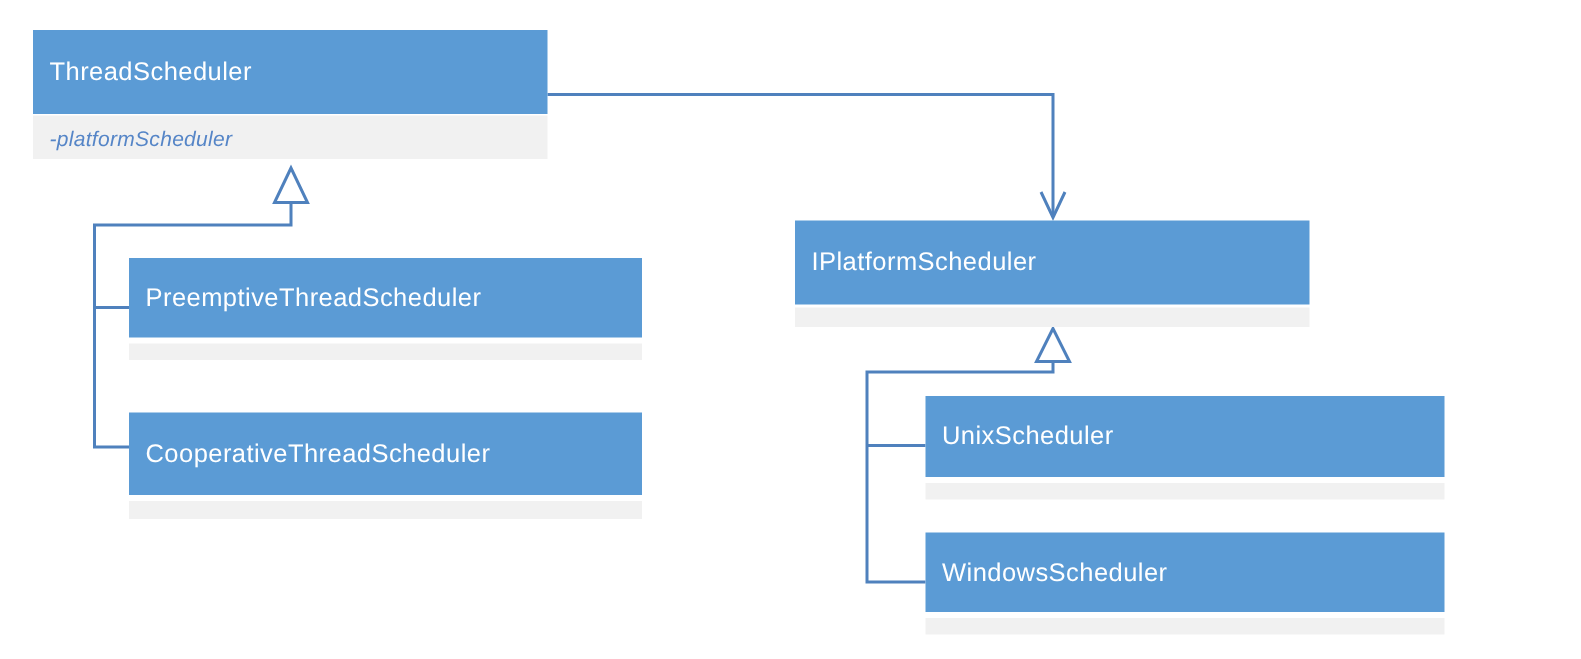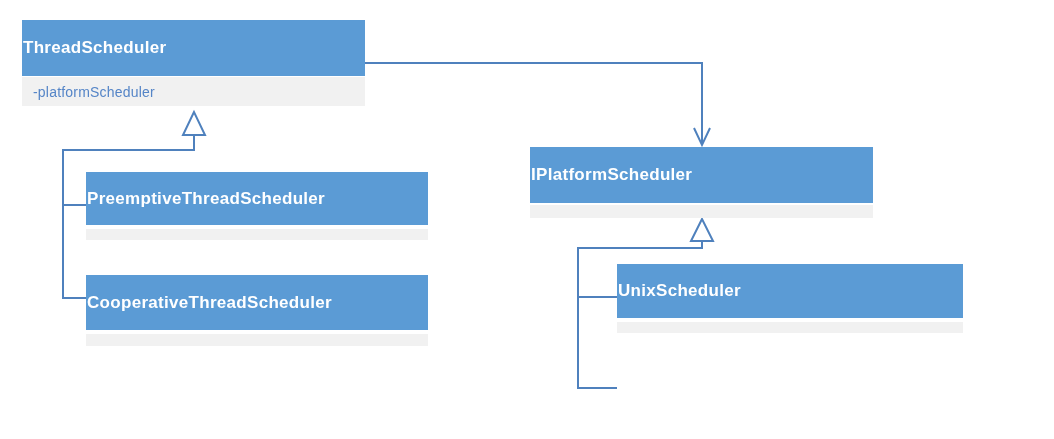--- a/index.html
+++ b/index.html
@@ -14,43 +14,43 @@
   .wires {
     position: absolute;
     left: 0; top: 0;
     width: 1054px; height: 439px;
   }
   .uml-class { position: absolute; }
   .uml-class .hdr {
     background: #5b9bd5;
     color: #ffffff;
     font-size: 17px;
-    font-weight: 700;
+    font-weight: 400;
     letter-spacing: 0.3px;
     display: flex;
     align-items: center;
-    padding-left: 1px;
+    padding-left: 11px;
     box-sizing: border-box;
     width: 100%;
   }
   .uml-class .attrs {
     background: #f1f1f1;
     width: 100%;
     box-sizing: border-box;
     display: flex;
     align-items: center;
     padding-left: 11px;
     color: #5585c7;
     font-size: 14px;
     letter-spacing: 0.2px;
   }
   
   .c-thread      { left: 22px;  top: 20px;  width: 343px; }
   .c-thread .hdr { height: 56px; }
-  .c-thread .attrs { height: 29px; margin-top: 1px; }
+  .c-thread .attrs { height: 29px; margin-top: 1px; font-style: italic; }
 
   .c-preemptive      { left: 86px;  top: 172px; width: 342px; text-align: right; }
   .c-preemptive .hdr { height: 53px; }
   .c-preemptive .attrs { height: 11px; margin-top: 4px; }
 
   .c-cooperative      { left: 86px;  top: 263px; width: 342px; margin-top: 12px; }
   .c-cooperative .hdr { height: 55px; }
   .c-cooperative .attrs { height: 12px; margin-top: 4px; }
 
   .c-iplatform      { left: 530px; top: 147px; width: 343px; }
@@ -117,14 +117,20 @@
     <div class="attrs"></div>
   </div>
 
   <div class="uml-class c-iplatform">
     <div class="hdr">
       <span>IPlatformScheduler</span>
     </div>
     <div class="attrs"></div>
   </div>
 
+  <div class="uml-class c-windows">
+    <div class="hdr">
+      <span>WindowsScheduler</span>
+    </div>
+    <div class="attrs"></div>
+  </div>
 
 </div>
 
 </body></html>

